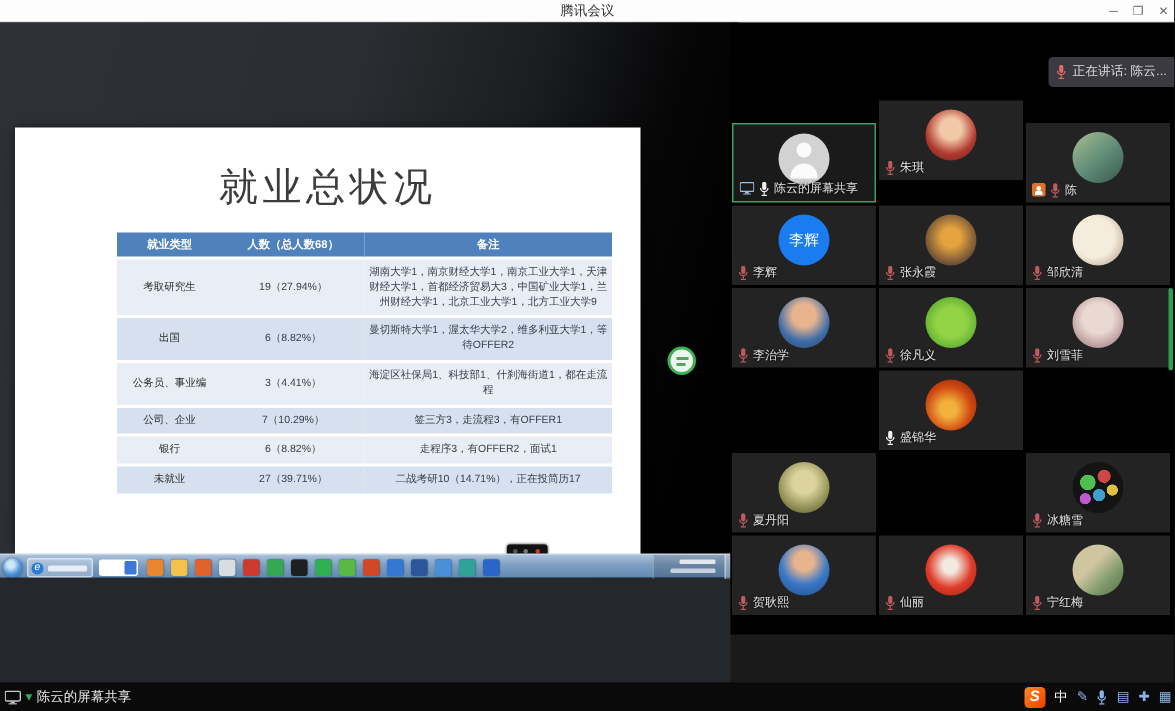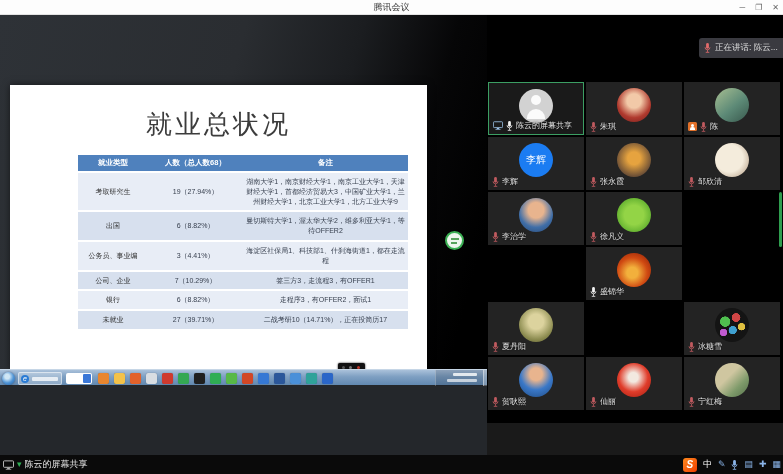--- a/index.html
+++ b/index.html
@@ -264,21 +264,21 @@
       <div class="name-row">
         <svg class="screen-ic">
             <use href="#icon-screen"></use>
           </svg>
         <svg class="mic mic-on">
             <use href="#icon-mic"></use>
           </svg>
         <span class="nm">陈云的屏幕共享</span>
       </div>
     </div>
-    <div class="tile" style="left:99px;top:67px">
+    <div class="tile" style="left:99px;top:52px">
       <div class="avatar av2"></div>
       <div class="name-row">
         <svg class="mic mic-muted">
             <use href="#icon-mic"></use>
           </svg>
         <span class="nm">朱琪</span>
       </div>
     </div>
     <div class="tile" style="left:197px;top:67px">
       <div class="avatar av3"></div>
@@ -330,20 +330,29 @@
         <span class="nm">李治学</span>
       </div>
     </div>
     <div class="tile" style="left:99px;top:177px">
       <div class="avatar av8"></div>
       <div class="name-row">
         <svg class="mic mic-muted">
             <use href="#icon-mic"></use>
           </svg>
         <span class="nm">徐凡义</span>
+      </div>
+    </div>
+    <div class="tile" style="left:197px;top:177px">
+      <div class="avatar av9"></div>
+      <div class="name-row">
+        <svg class="mic mic-muted">
+            <use href="#icon-mic"></use>
+          </svg>
+        <span class="nm">刘雪菲</span>
       </div>
     </div>
 
     <div class="tile" style="left:99px;top:232px">
       <div class="avatar av11"></div>
       <div class="name-row">
         <svg class="mic mic-on">
             <use href="#icon-mic"></use>
           </svg>
         <span class="nm">盛锦华</span>

